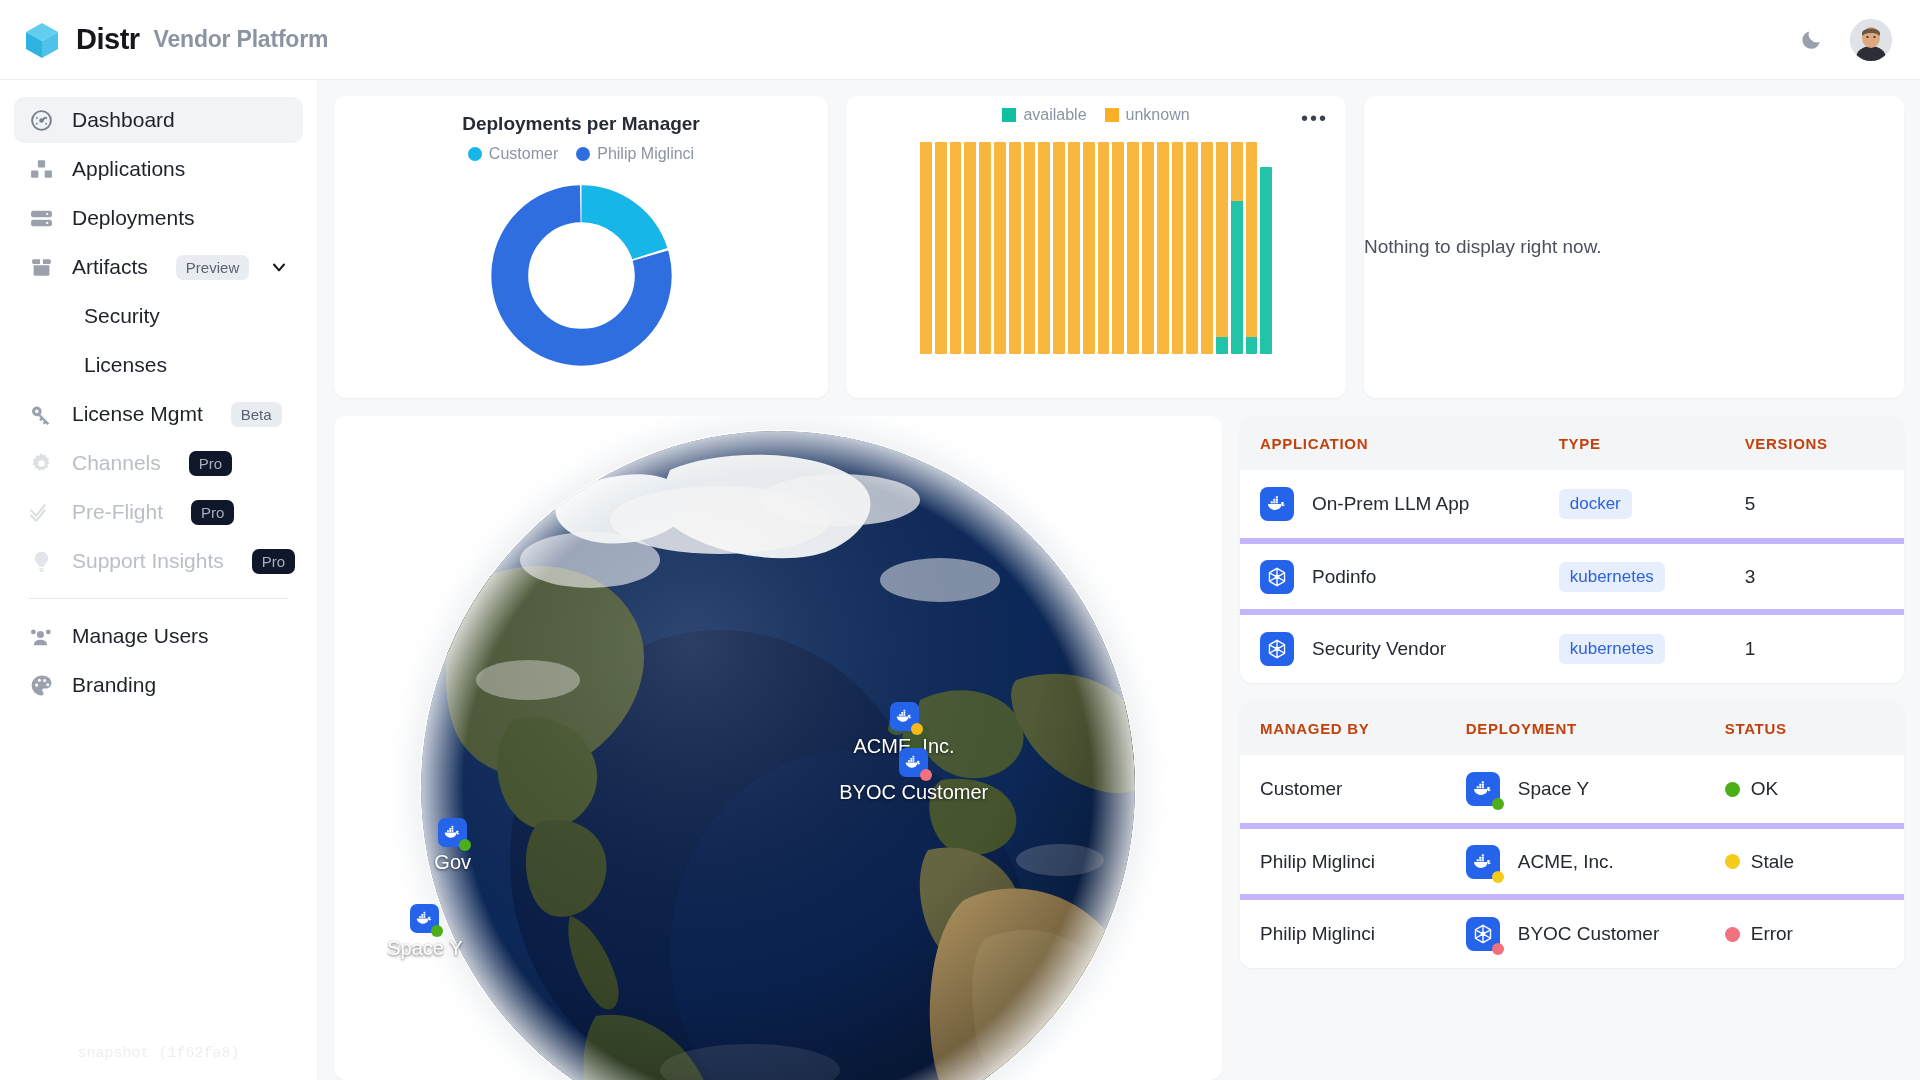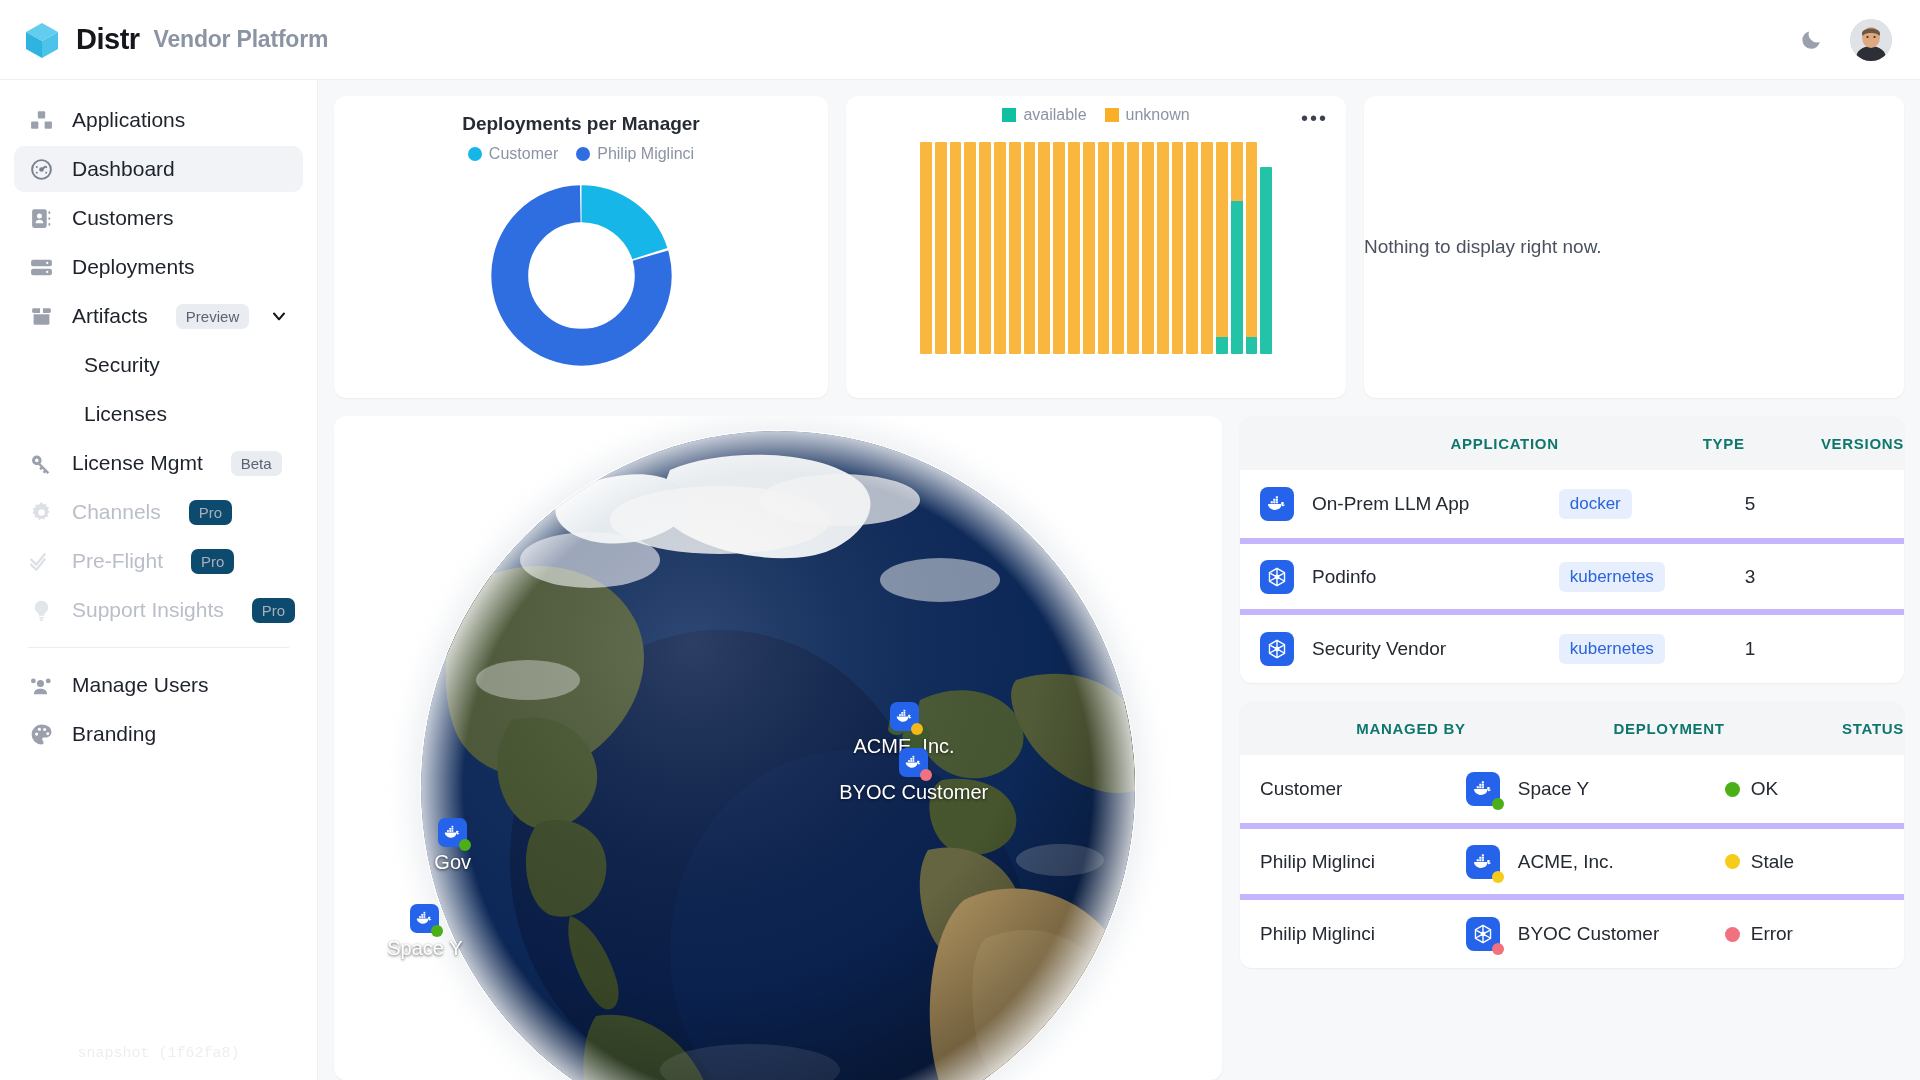--- a/index.html
+++ b/index.html
@@ -50,21 +50,21 @@
     border-radius: 10px; cursor: pointer; font-size: 21px; color: #1d222b;
   }
   .nav-item.active { background: #f1f3f6; }
   .nav-item.disabled { color: #b9bec8; cursor: default; }
   .nav-icon { width: 26px; height: 26px; flex: none; display: flex; align-items: center; justify-content: center; }
   .nav-label { white-space: nowrap; }
   .badge {
     font-size: 15px; background: #e9ecf0; color: #5b6372;
     border-radius: 7px; padding: 4px 10px; margin-left: 10px; font-weight: normal;
   }
-  .badge.soft { background: #0c4a6e; color: #a8aeb9; }
+  .badge.soft { background: #0f172a; color: #a8aeb9; }
   .chev { margin-left: auto; width: 20px; height: 20px; display:flex;align-items:center;justify-content:center;}
   .sub-item {
     font-size: 21px; padding-left: 70px; height: 46px;
     display: flex; align-items: center; margin: 3px 14px;
     border-radius: 10px; cursor: pointer; color: #1d222b;
   }
   .nav-sep { height: 1px; background: #e9ecf0; margin: 14px 28px; }
   .snapshot {
     position: absolute; bottom: 18px; left: 0; right: 0;
     text-align: center; font-size: 15px; color: #eceef1;
@@ -93,22 +93,22 @@
     letter-spacing: 2px; color: #3b4150; font-size: 20px; line-height: 12px;
   }
   .empty-card { flex: 1; display: flex; align-items: center; }
   .empty-text { font-size: 19px; color: #4a515f; }
   .row-bottom { display: flex; gap: 18px; flex: 1; min-height: 0; }
   .globe-card { flex: 1; overflow: hidden; }
   .right-col { width: 664px; flex: none; display: flex; flex-direction: column; gap: 18px; }
   
   table { width: 100%; border-collapse: collapse; }
   thead th {
-    font-size: 15px; letter-spacing: 0.7px; color: #0f766e;
-    text-transform: uppercase; text-align: right; font-weight: bold;
+    font-size: 15px; letter-spacing: 0.7px; color: #c2410c;
+    text-transform: uppercase; text-align: left; font-weight: bold;
     background: #f4f5f7; padding: 17px 0 17px 0; height: 54px;
   }
   thead th:first-child { padding-left: 20px; border-radius: 12px 0 0 0; }
   thead th:last-child { border-radius: 0 12px 0 0; }
   tbody td {
     padding: 0; height: 71px; font-size: 19px; color: #242932;
     border-top: 6px solid #c4b5fd; vertical-align: middle;
   }
   tbody tr:first-child td { border-top: none; }
   td.pad { padding-left: 20px; }
@@ -178,56 +178,43 @@
         <circle cx="24.5" cy="18" r="1.1" fill="#33271c"></circle>
       </svg>
     </span>
   </div>
 </div>
 
 <div class="body-wrap">
 
   <nav class="sidebar">
 
-    <div class="nav-item">
-      <span class="nav-icon">
-        <svg width="25" height="25" viewBox="0 0 24 24" fill="#9aa1ad">
-          <rect x="8.5" y="3" width="7" height="7" rx="1"></rect>
-          <rect x="2" y="13" width="7" height="7" rx="1"></rect>
-          <rect x="15" y="13" width="7" height="7" rx="1"></rect>
-        </svg>
-      </span>
-      <span class="nav-label">Applications</span>
-    </div>
-
     <div class="nav-item active">
       <span class="nav-icon">
         <svg width="25" height="25" viewBox="0 0 24 24" fill="none" stroke="#7a818e" stroke-width="1.9">
           <circle cx="12" cy="12" r="9"></circle>
             <path d="M12 12l4-3"></path>
             <circle cx="12" cy="12" r="1.3" fill="#7a818e"></circle>
           <path d="M7.5 9.5h.01M16.5 9.5h.01M7.5 15h.01M16.5 15h.01" stroke-linecap="round"></path>
         </svg>
       </span>
       <span class="nav-label">Dashboard</span>
     </div>
 
     <div class="nav-item">
       <span class="nav-icon">
         <svg width="25" height="25" viewBox="0 0 24 24" fill="#9aa1ad">
-          <rect x="3" y="3" width="14" height="18" rx="2"></rect>
-          <circle cx="10" cy="9.5" r="2.4" fill="#ffffff"></circle>
-          <path d="M6.2 16.5c0-2.2 1.8-3.3 3.8-3.3s3.8 1.1 3.8 3.3z" fill="#ffffff"></path>
-          <rect x="18.6" y="5" width="1.8" height="2.6" rx=".9"></rect>
-          <rect x="18.6" y="10.7" width="1.8" height="2.6" rx=".9"></rect>
-          <rect x="18.6" y="16.4" width="1.8" height="2.6" rx=".9"></rect>
-        </svg>
-      </span>
-      <span class="nav-label">Customers</span>
-    </div>
+          <rect x="8.5" y="3" width="7" height="7" rx="1"></rect>
+          <rect x="2" y="13" width="7" height="7" rx="1"></rect>
+          <rect x="15" y="13" width="7" height="7" rx="1"></rect>
+        </svg>
+      </span>
+      <span class="nav-label">Applications</span>
+    </div>
+
 
     <div class="nav-item">
       <span class="nav-icon">
         <svg width="25" height="25" viewBox="0 0 24 24" fill="#9aa1ad">
           <rect x="2" y="4.5" width="20" height="6.4" rx="2"></rect>
           <rect x="2" y="13.1" width="20" height="6.4" rx="2"></rect>
           <circle cx="17.5" cy="7.7" r="1.1" fill="#ffffff"></circle>
           <circle cx="17.5" cy="16.3" r="1.1" fill="#ffffff"></circle>
         </svg>
       </span>

